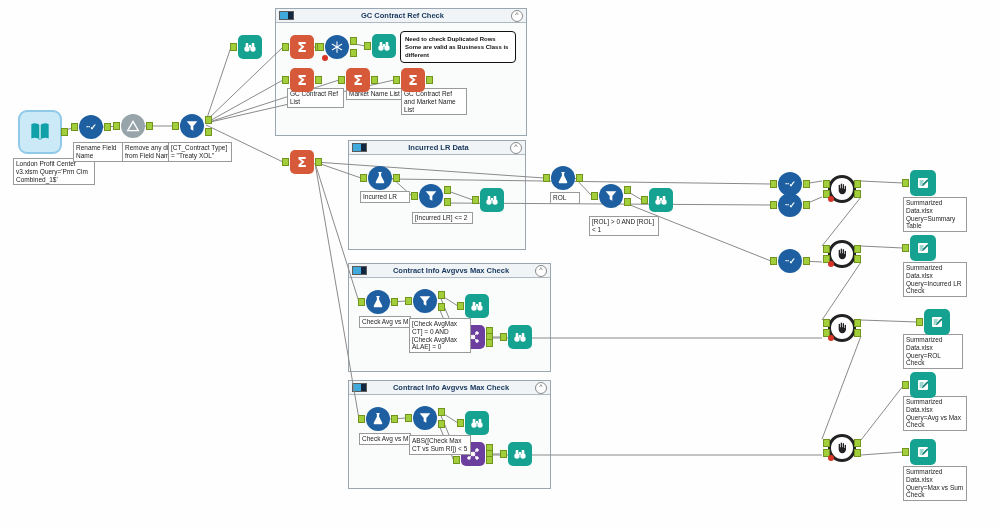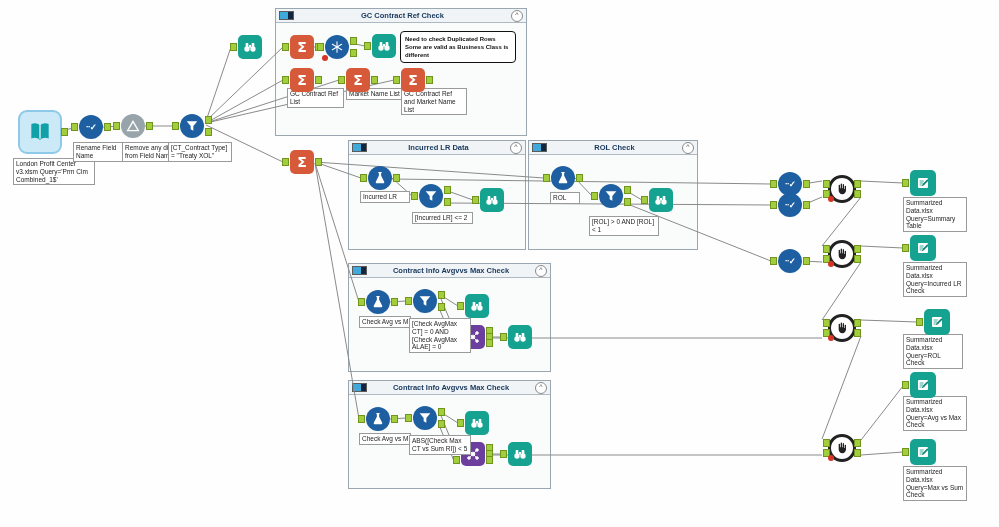--- a/index.html
+++ b/index.html
@@ -65,29 +65,20 @@
   </div>
   <div class="cont" style="left:348px;top:140px;width:176px;height:108px">
     <div class="cont-h">
       <span class="cont-ico">
           <i></i>
         </span>
       <span class="cont-title">Incurred LR Data</span>
       <span class="collapse"></span>
     </div>
   </div>
-  <div class="cont" style="left:528px;top:140px;width:168px;height:108px">
-    <div class="cont-h">
-      <span class="cont-ico">
-          <i></i>
-        </span>
-      <span class="cont-title">ROL Check</span>
-      <span class="collapse"></span>
-    </div>
-  </div>
   <div class="cont" style="left:348px;top:263px;width:201px;height:107px">
     <div class="cont-h">
       <span class="cont-ico">
           <i></i>
         </span>
       <span class="cont-title">Contract Info Avgvvs Max Check</span>
       <span class="collapse"></span>
     </div>
   </div>
   <div class="cont" style="left:348px;top:380px;width:201px;height:107px">

